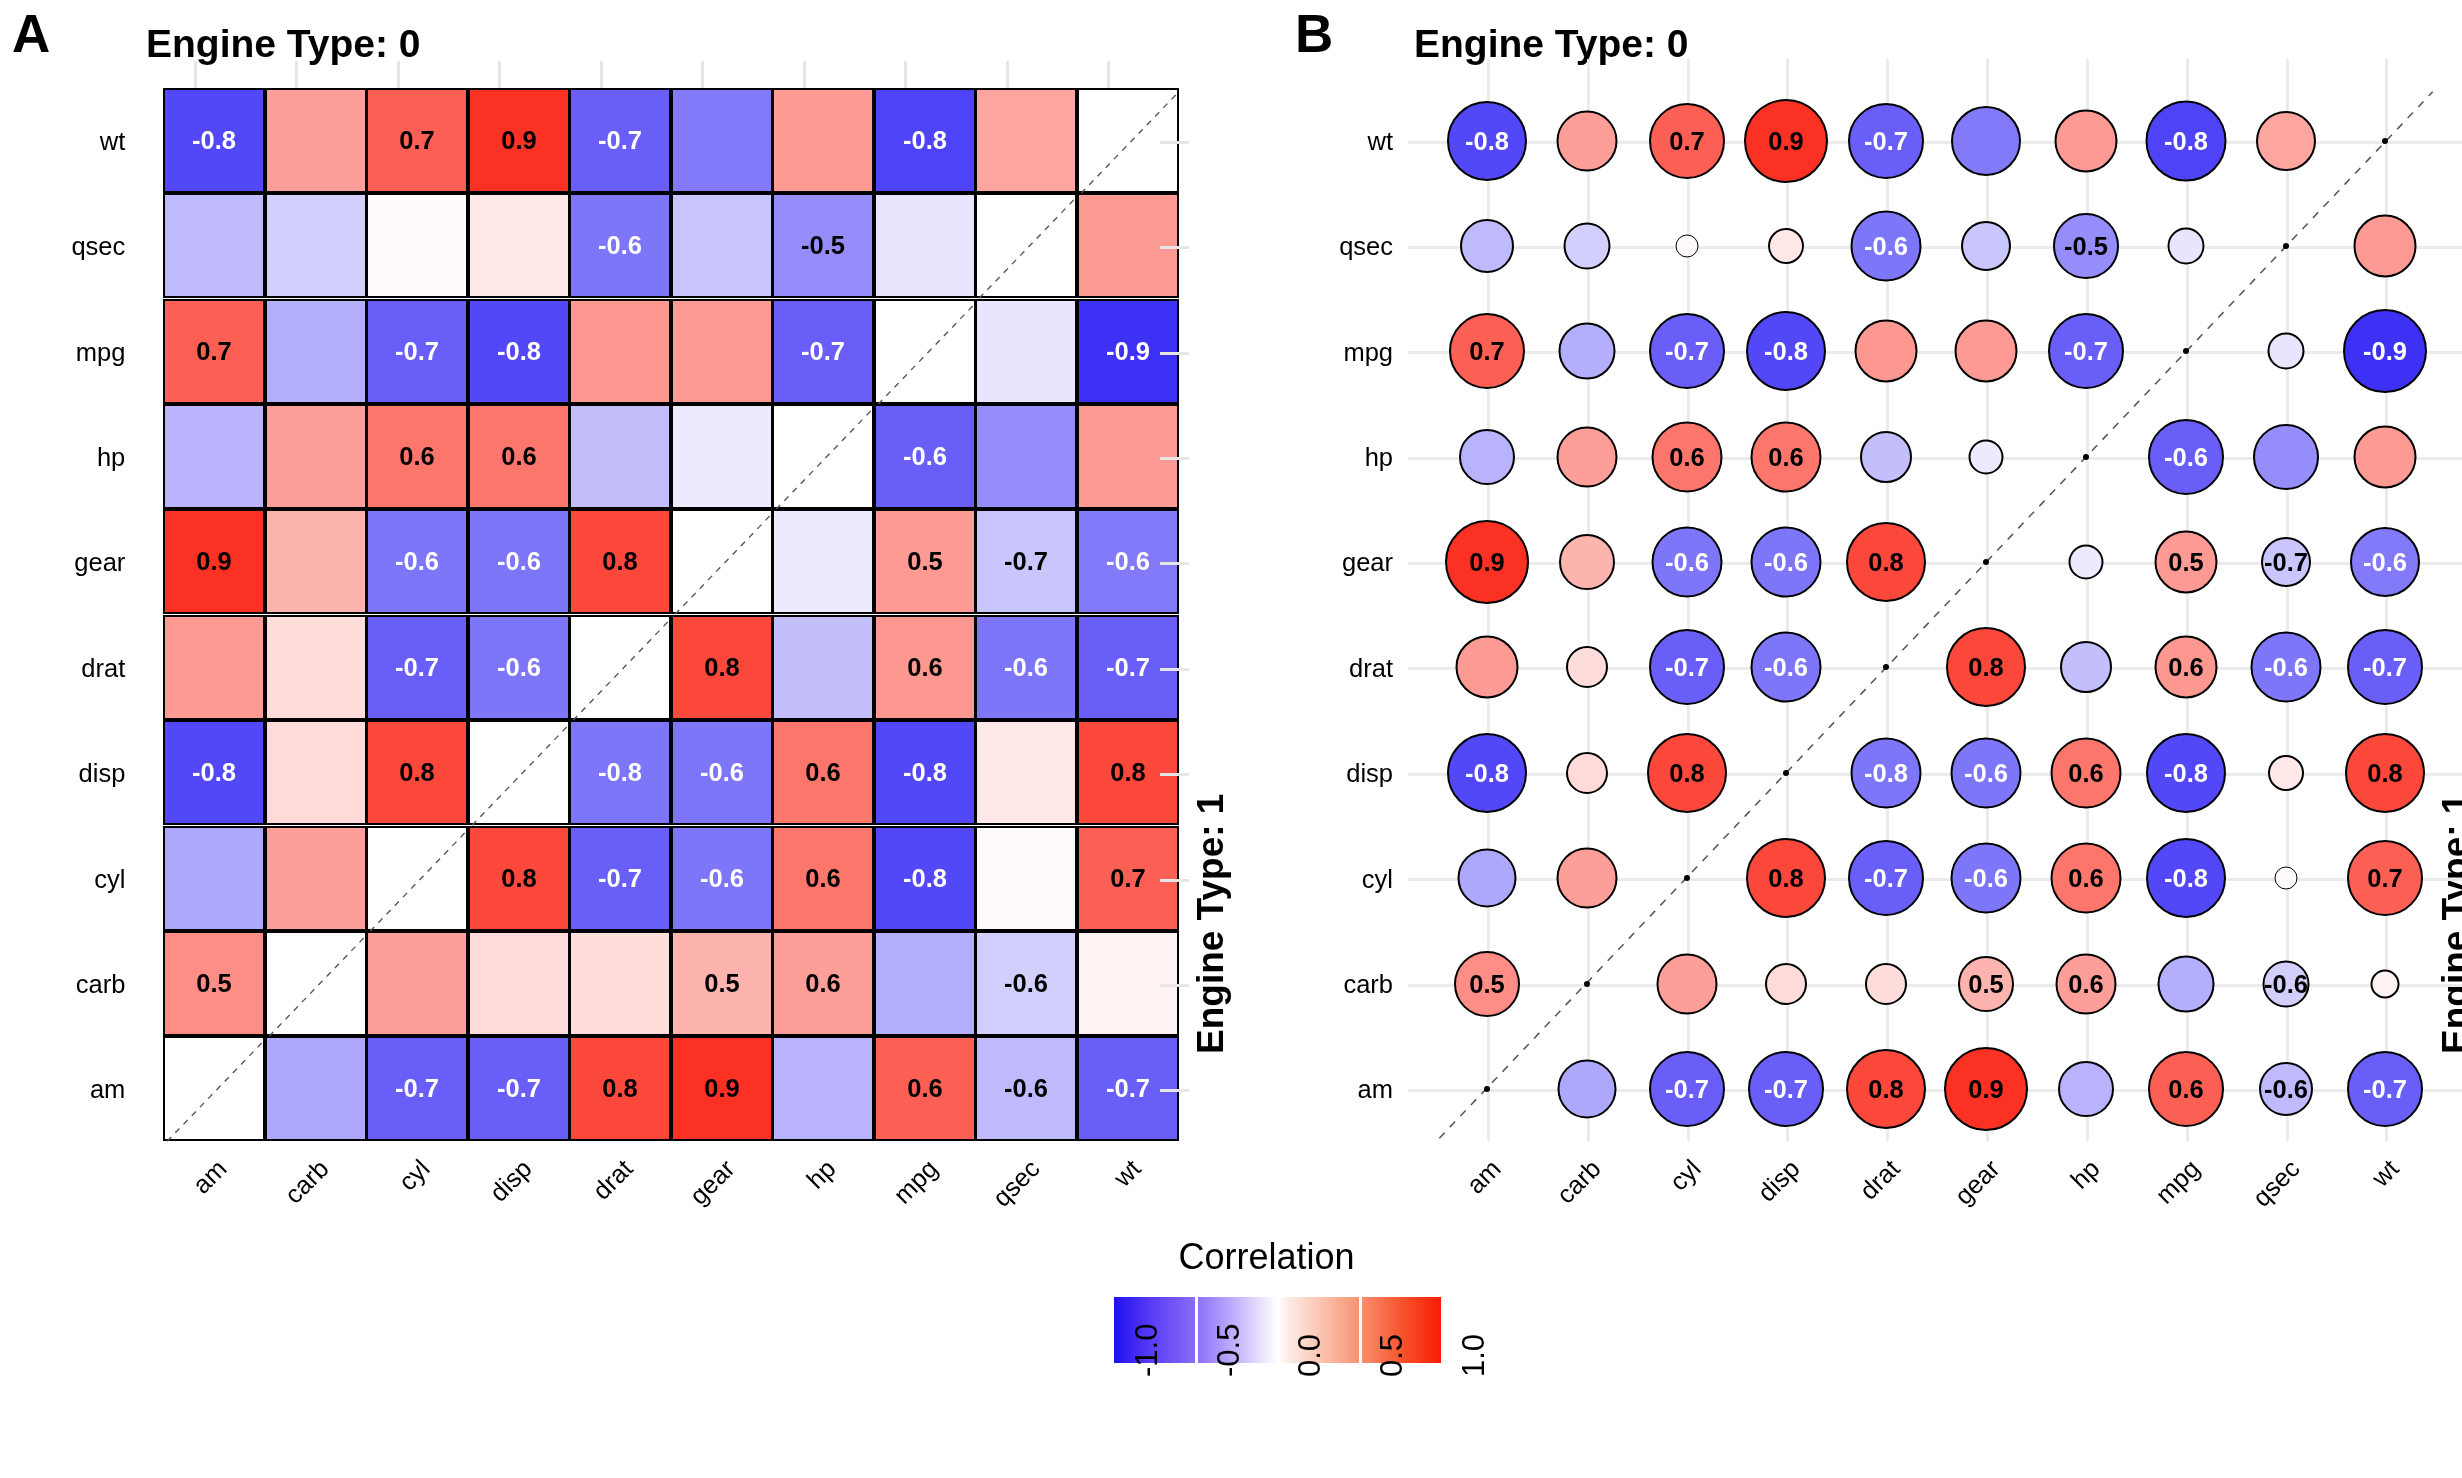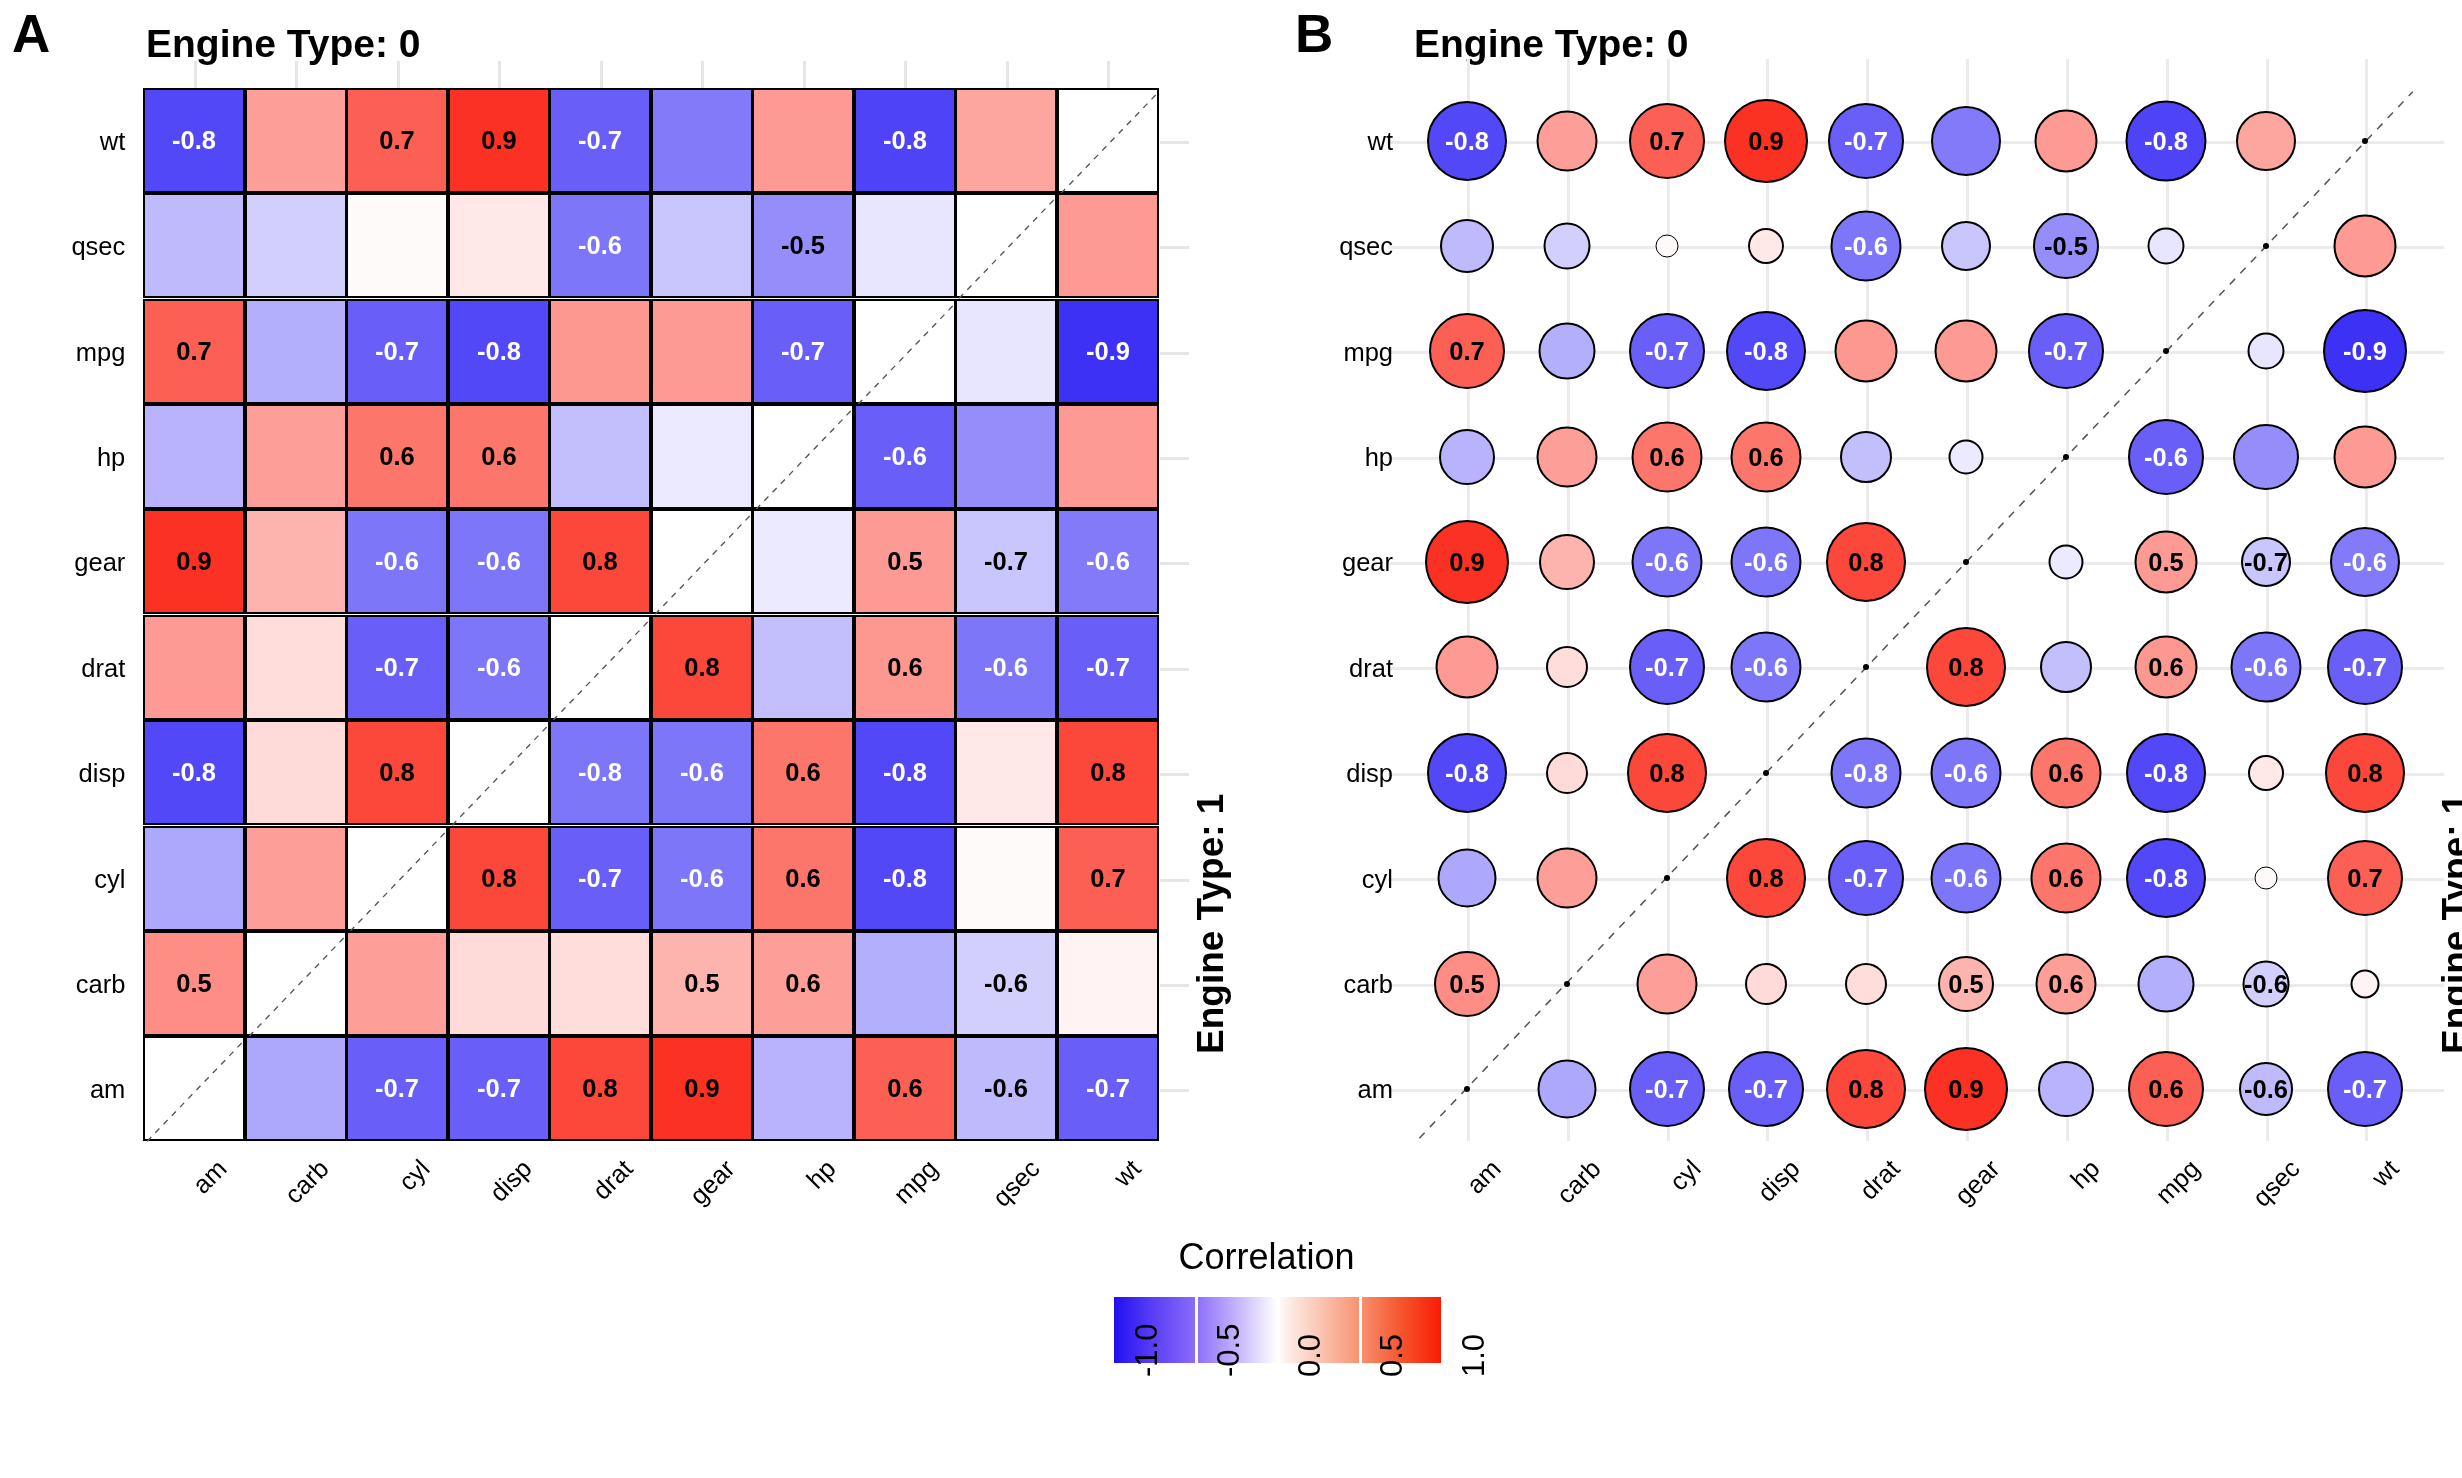--- a/index.html
+++ b/index.html
@@ -46,20 +46,21 @@
     white-space: nowrap;
     transform-origin: 0 0;
     transform: rotate(-90deg);
   }
   #facet-right-a { left: 1190px; top: 1054px; }
   #facet-right-b { left: 2435px; top: 1054px; }
 
   
   .plot {
     position: absolute;
+    margin-left: 20px;
   }
   .grid-wrap {
     position: absolute;
     left: 0; top: 0;
   }
 
   
   .ylab {
     position: absolute;
     font-size: 25.5px;

